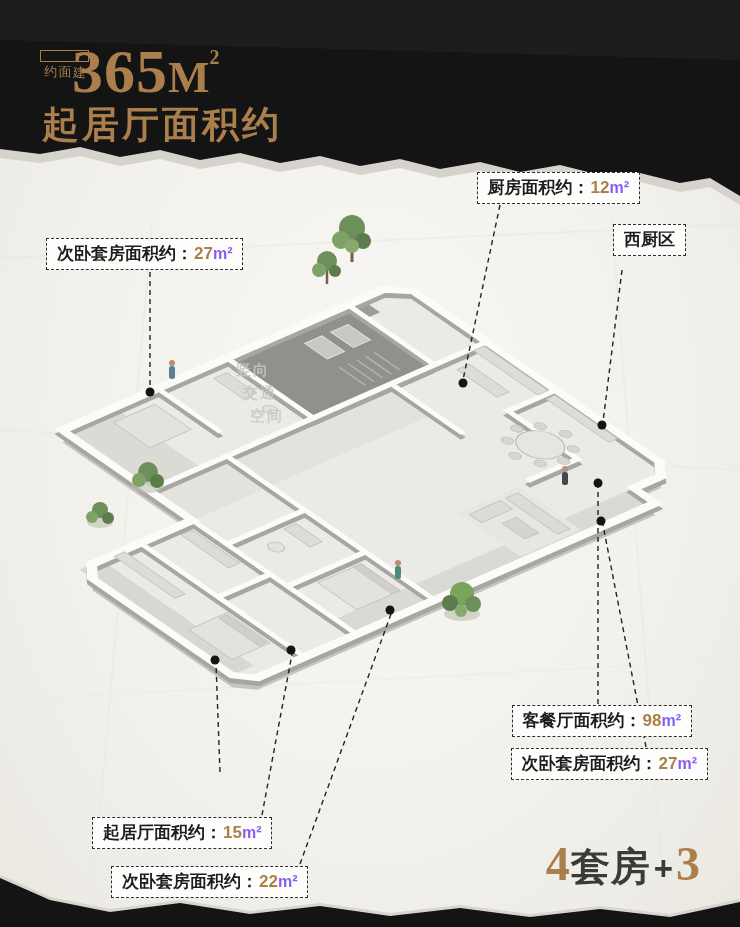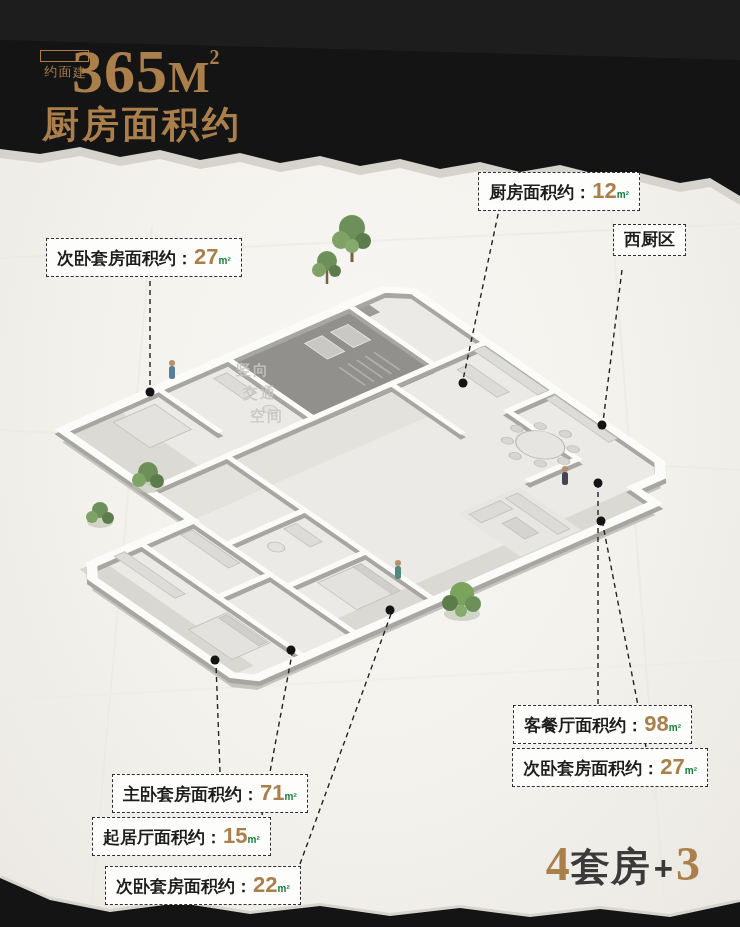--- a/index.html
+++ b/index.html
@@ -20,22 +20,22 @@
   #big-area .num{font-size:62px;letter-spacing:1px;}
   #big-area .unit{font-size:44px;}
   #big-area sup{font-size:20px;vertical-align:28px;}
   #main-title{position:absolute;left:2px;top:58px;font-size:37px;font-weight:bold;letter-spacing:3px;white-space:nowrap;}
   
   .callout{
     position:absolute;z-index:20;background:#fdfdfc;border:1.5px dashed #2e2e2e;
     padding:4px 10px 5px 10px;font-size:17px;font-weight:bold;color:#1d1d1d;
     white-space:nowrap;line-height:1.25;
   }
-  .c-value{color:#aa7f4b;font-size:22px;padding-left:1px;margin-top:7px;}
-  .c-unit{color:#15803d;font-size:10px;}
+  .c-value{color:#aa7f4b;font-size:17px;padding-left:1px;margin-top:7px;}
+  .c-unit{color:#8b5cf6;font-size:16px;}
   
   #footer{position:absolute;right:40px;top:836px;z-index:20;display:flex;align-items:baseline;gap:1px;font-weight:bold;}
   #footer .f-num{color:#aa7f4b;font-size:48px;font-family:"Liberation Serif", serif;}
   #footer .f-txt{color:#3a3a3a;font-size:39px;letter-spacing:1px;}
   #footer .f-plus{color:#3a3a3a;font-size:33px;padding:0 2px;}
 </style>
 </head>
 <body>
 
 <div id="stage">
@@ -207,21 +207,21 @@
 
     <g>
       <polyline points="0,878 50,900 110,912 180,903 250,914 320,906 390,916 460,908 530,917 600,909 670,917 740,902" fill="none" stroke="#d8d5cf" stroke-width="6"></polyline>
       <polygon fill="#141414" points="0,927 0,878 50,900 110,912 180,903 250,914 320,906 390,916 460,908 530,917 600,909 670,917 740,902 740,927"></polygon>
     </g>
   </svg>
 
   <div id="header">
     <div id="badge">建面约</div>
     <div id="big-area"><span class="num">365</span><span class="unit">M</span><sup>2</sup></div>
-    <div id="main-title">厨房面积约</div>
+    <div id="main-title">起居厅面积约</div>
   </div>
 
   <div class="callout" style="left:46px;top:238px">
     <span class="c-label">次卧套房面积约：</span><span class="c-value">27</span><span class="c-unit">m²</span>
   </div>
 
   <div class="callout" style="right:100px;top:172px">
     <span class="c-label">厨房面积约：</span><span class="c-value">12</span><span class="c-unit">m²</span>
   </div>
 
@@ -230,29 +230,26 @@
   </div>
 
   <div class="callout" style="right:48px;top:705px">
     <span class="c-label">客餐厅面积约：</span><span class="c-value">98</span><span class="c-unit">m²</span>
   </div>
 
   <div class="callout" style="right:32px;top:748px">
     <span class="c-label">次卧套房面积约：</span><span class="c-value">27</span><span class="c-unit">m²</span>
   </div>
 
-  <div class="callout" style="left:112px;top:774px">
-    <span class="c-label">主卧套房面积约：</span><span class="c-value">71</span><span class="c-unit">m²</span>
-  </div>
 
   <div class="callout" style="left:92px;top:817px">
     <span class="c-label">起居厅面积约：</span><span class="c-value">15</span><span class="c-unit">m²</span>
   </div>
 
-  <div class="callout" style="left:105px;top:866px">
+  <div class="callout" style="left:111px;top:866px">
     <span class="c-label">次卧套房面积约：</span><span class="c-value">22</span><span class="c-unit">m²</span>
   </div>
 
   <div id="footer">
     <span class="f-num">4</span>
     <span class="f-txt">套房</span>
     <span class="f-plus">+</span>
     <span class="f-num">3</span>
   </div>
 

